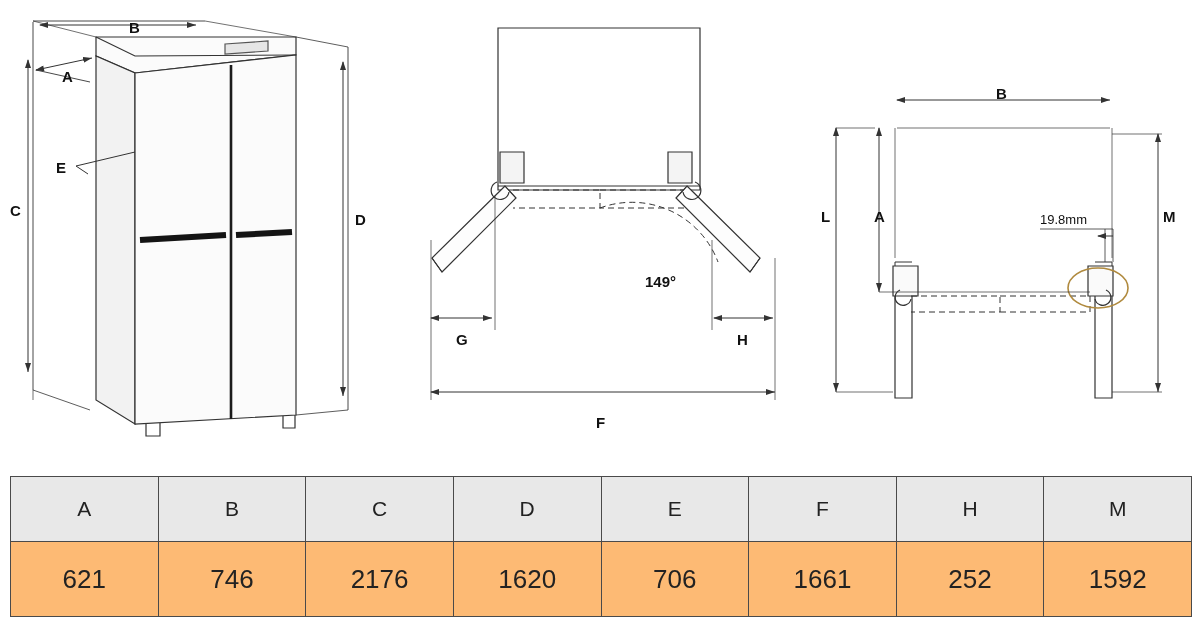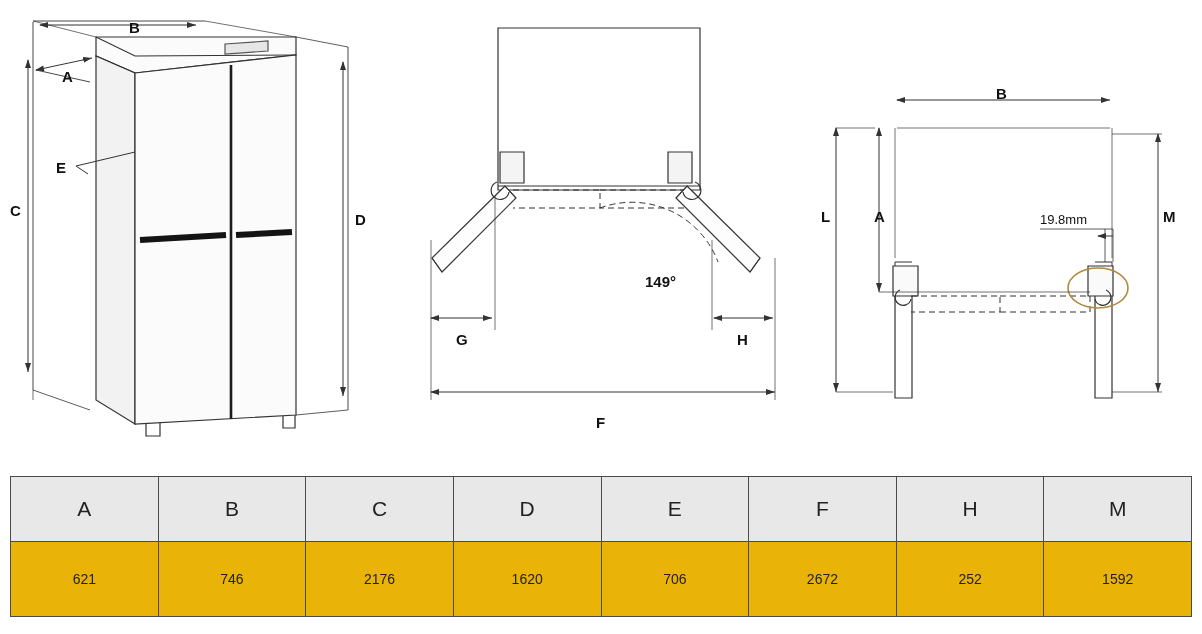--- a/index.html
+++ b/index.html
@@ -53,23 +53,23 @@
     font-weight: 400;
     font-family: "Liberation Sans", sans-serif;
   }
   .spec-table th {
     background: #e8e8e8;
     height: 62px;
     font-size: 21px;
     color: #222222;
   }
   .spec-table td {
-    background: #eab308;
+    background: #fdba74;
     height: 72px;
-    font-size: 14px;
+    font-size: 26px;
     color: #222222;
   }
 </style>
 </head>
 <body>
 
 <div id="canvas">
 
   <svg class="diagram" viewBox="0 0 1202 470">
     <defs>
@@ -230,20 +230,20 @@
         <th>M</th>
       </tr>
     </thead>
     <tbody>
       <tr>
         <td>621</td>
         <td>746</td>
         <td>2176</td>
         <td>1620</td>
         <td>706</td>
-        <td>2672</td>
+        <td>1661</td>
         <td>252</td>
         <td>1592</td>
       </tr>
     </tbody>
   </table>
 
 </div>
 
 </body></html>

